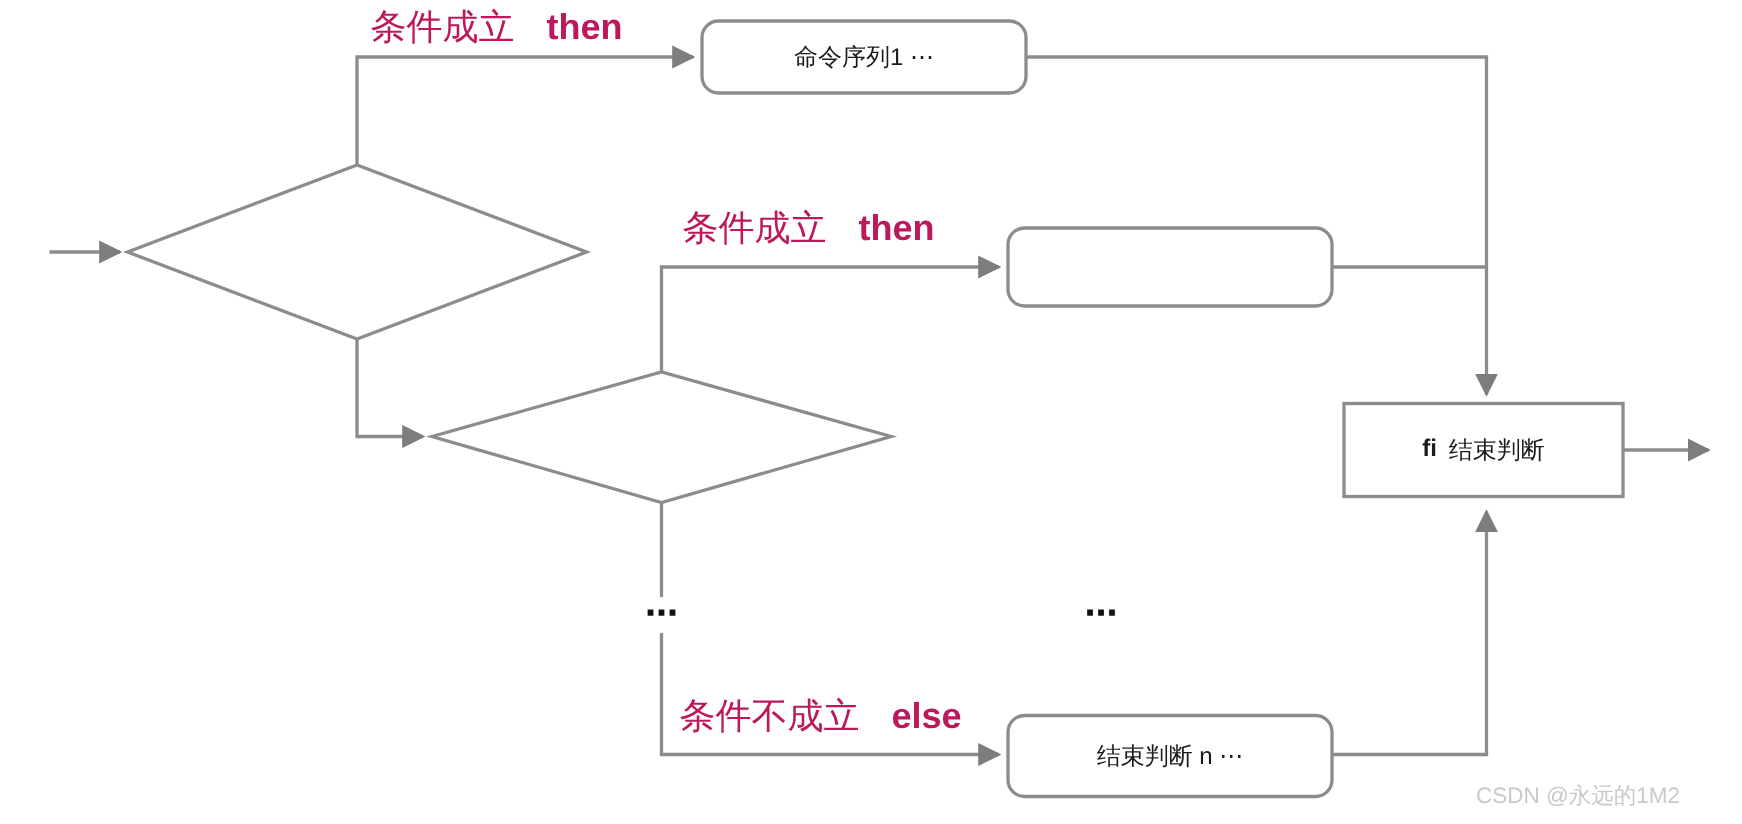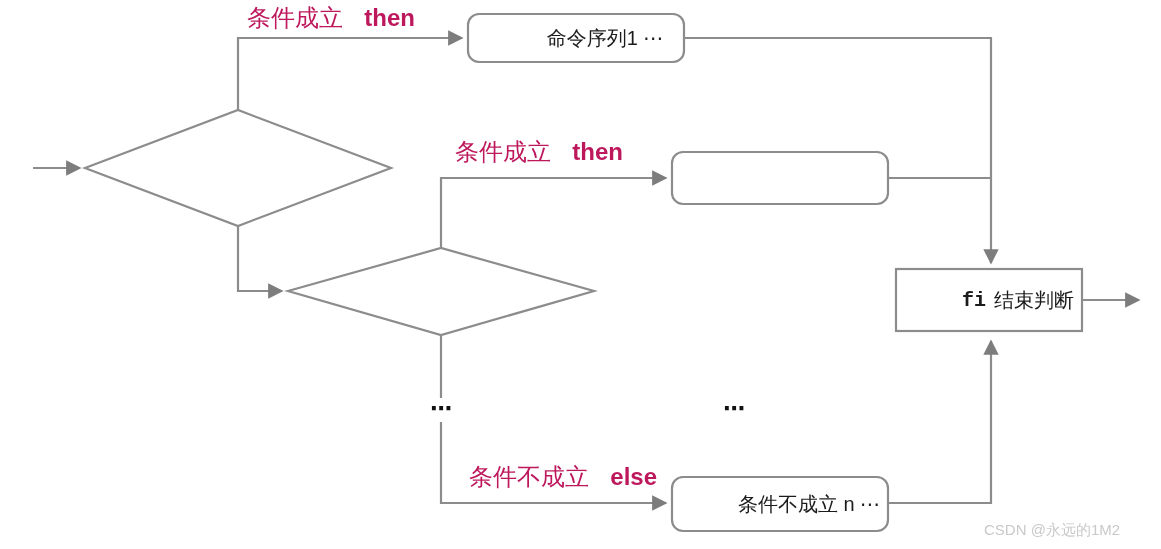--- a/index.html
+++ b/index.html
@@ -28,22 +28,21 @@
     position: absolute;
     display: flex;
     align-items: center;
     justify-content: center;
     text-align: center;
     color: #1b1b1b;
     white-space: nowrap;
     pointer-events: none;
   }
   .proc-label {
-    font-size: 20px;
-    padding-left: 29px;
+    font-size: 16px;
   }
   .diamond-label {
     font-size: 21px;
   }
   .edge-label {
     position: absolute;
     font-size: 24px;
     color: #be185d;
     white-space: nowrap;
   }
@@ -110,41 +109,41 @@
 
       <path d="M 1082 300 L 1139 300" marker-end="url(#arrow)"></path>
     </g>
   </svg>
 
 
 
   <div class="node-label proc-label" style="left:468px; top:14px; width:216px; height:48px;">命令序列1 ⋯</div>
 
 
-  <div class="node-label proc-label" style="left:672px; top:477px; width:216px; height:54px;">条件不成立 n ⋯</div>
+  <div class="node-label proc-label" style="left:672px; top:477px; width:216px; height:54px;">结束判断 n ⋯</div>
 
-  <div class="node-label proc-label" style="left:896px; top:269px; width:186px; height:62px;font-family:Liberation Mono, monospace;">
+  <div class="node-label proc-label" style="left:896px; top:269px; width:186px; height:62px;">
     <span class="kw">fi</span>
     <span style="display:inline-block;width:8px"></span>
     <span>结束判断</span>
   </div>
 
   <div class="edge-label" style="left:247px; top:2px;">
     <span>条件成立</span>
     <span style="display:inline-block;width:8px"></span>
     <span class="kw">then</span>
   </div>
 
   <div class="edge-label" style="left:455px; top:136px;">
     <span>条件成立</span>
     <span style="display:inline-block;width:8px"></span>
     <span class="kw">then</span>
   </div>
 
-  <div class="edge-label" style="left:453px; top:461px;margin-left:16px;">
+  <div class="edge-label" style="left:453px; top:461px;">
     <span>条件不成立</span>
     <span style="display:inline-block;width:8px"></span>
     <span class="kw">else</span>
   </div>
 
   <div class="ellipsis-mark" style="left:430px; top:398px;">⋯</div>
 
   <div class="ellipsis-mark" style="left:723px; top:398px;">⋯</div>
 
   <div class="watermark" style="left:967px; top:521px;margin-left:17px;">CSDN @永远的1M2</div>

